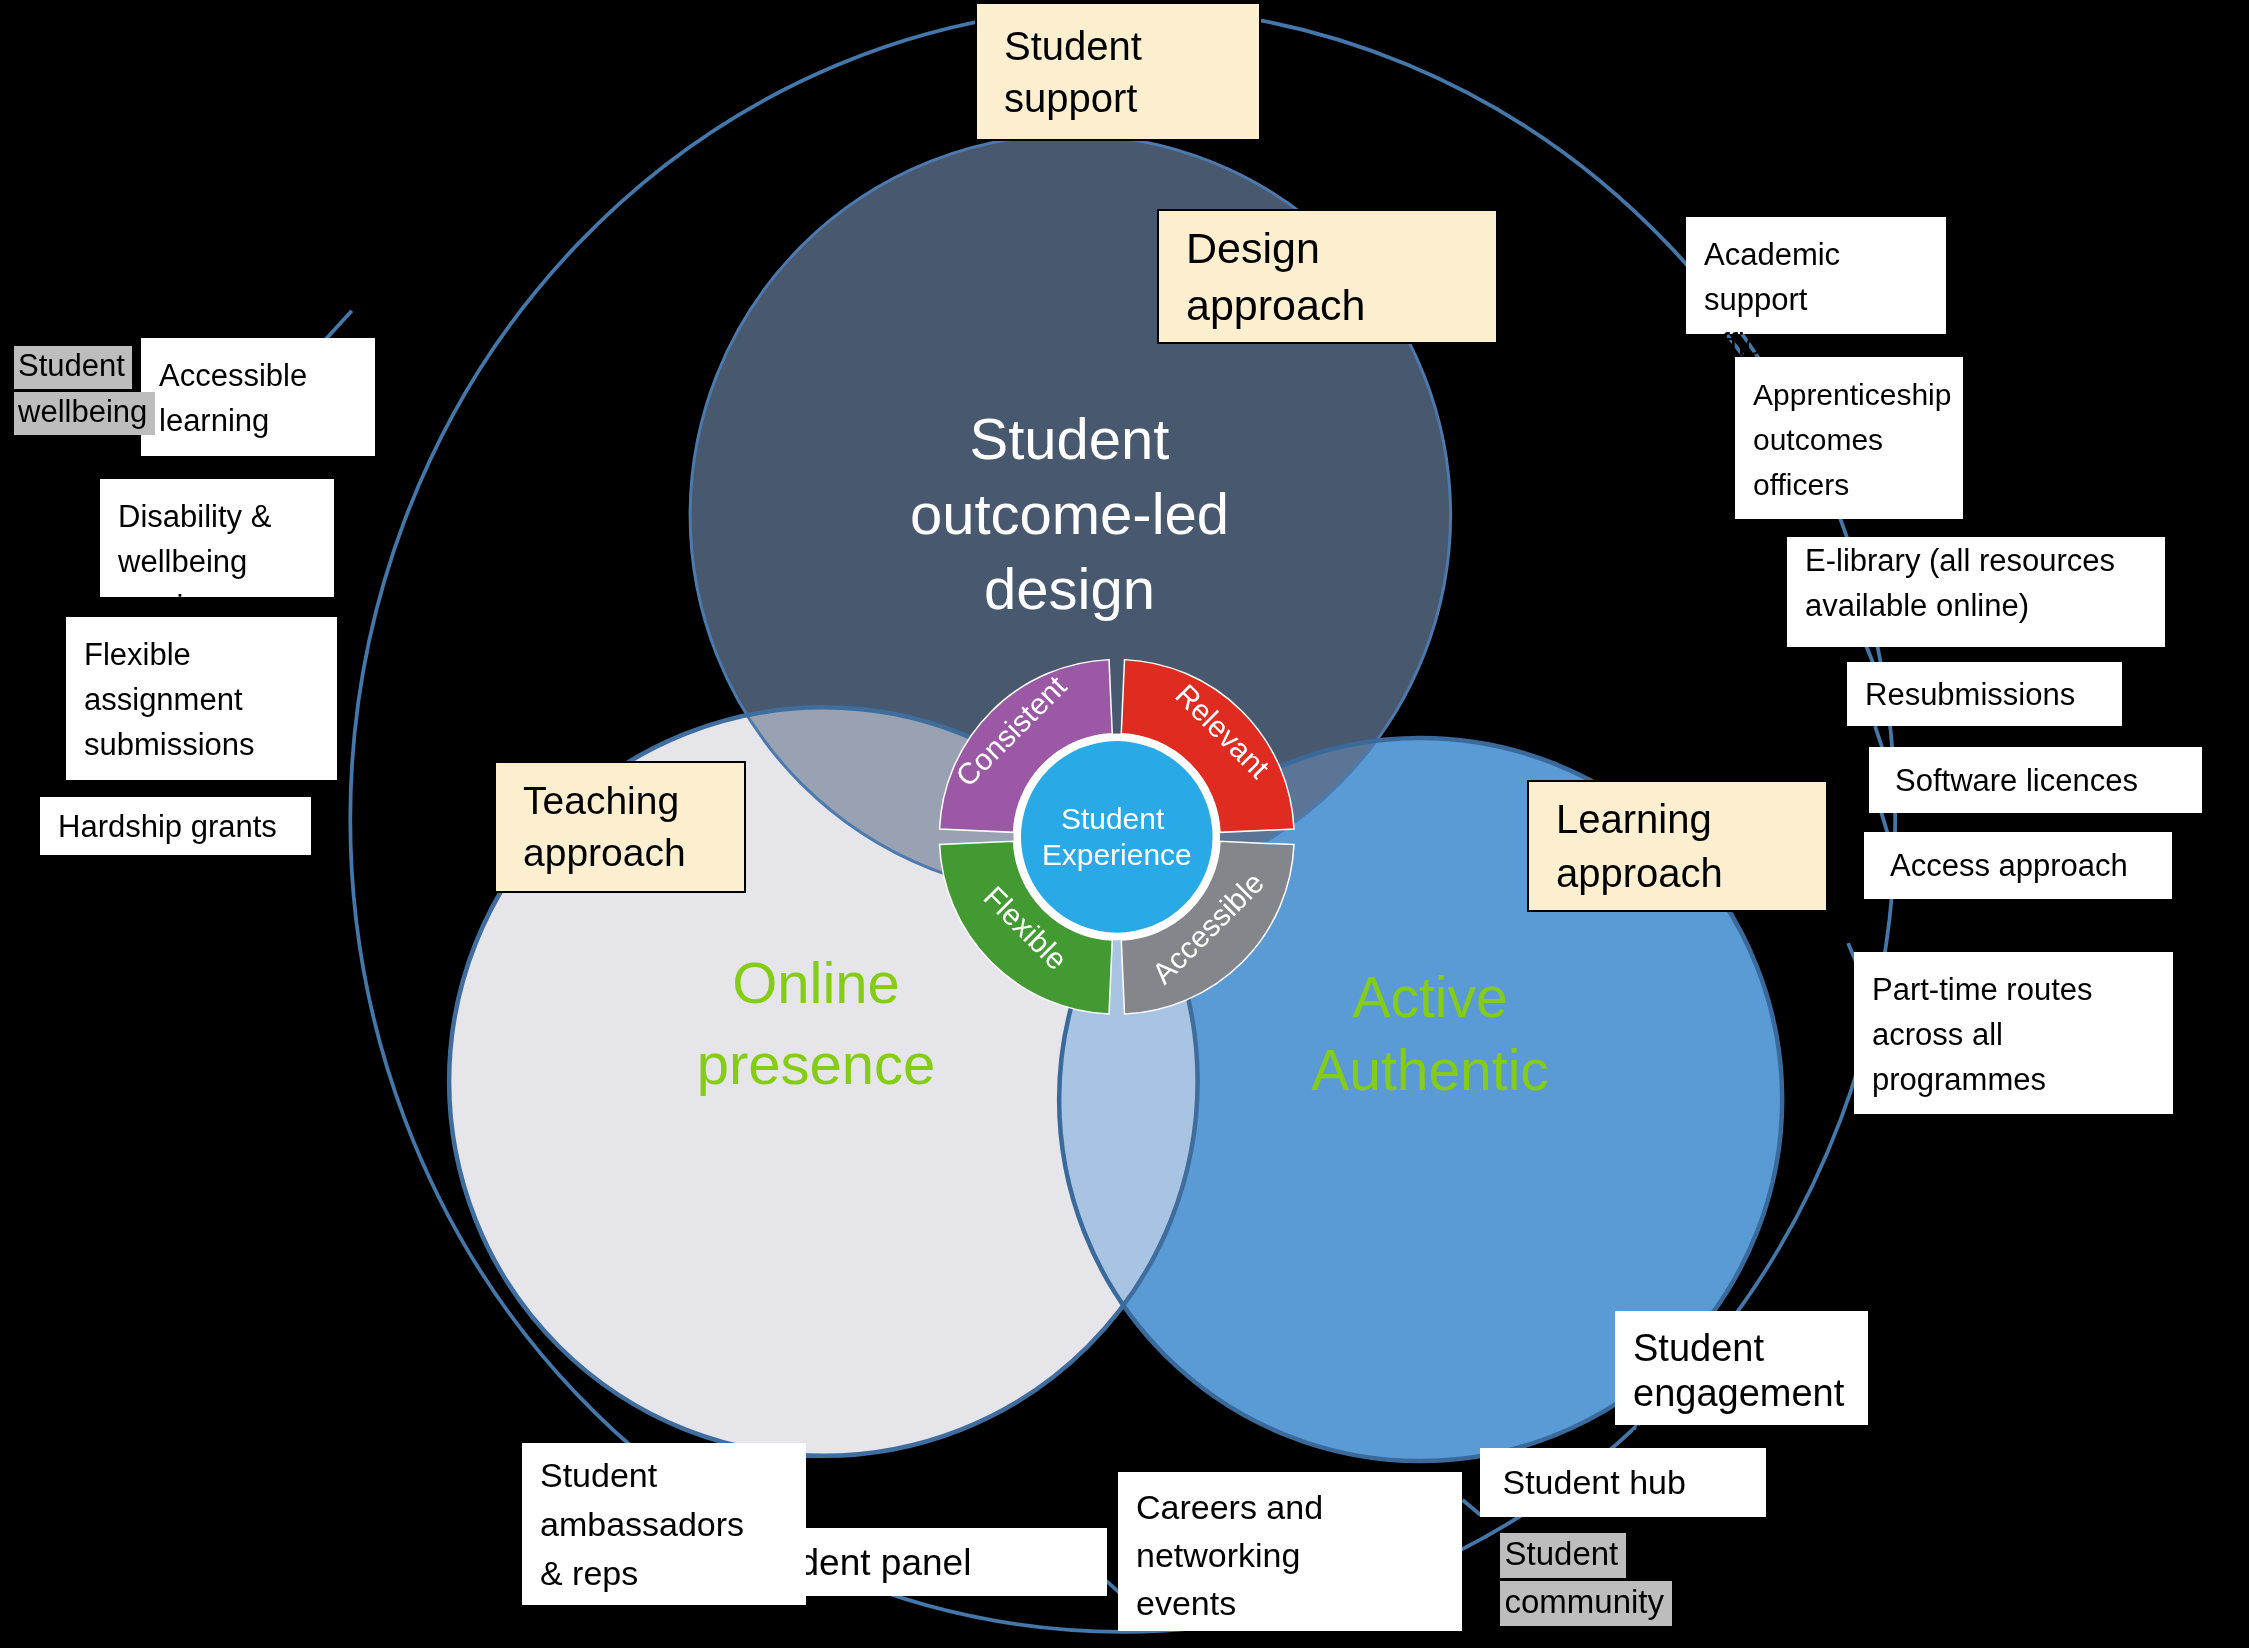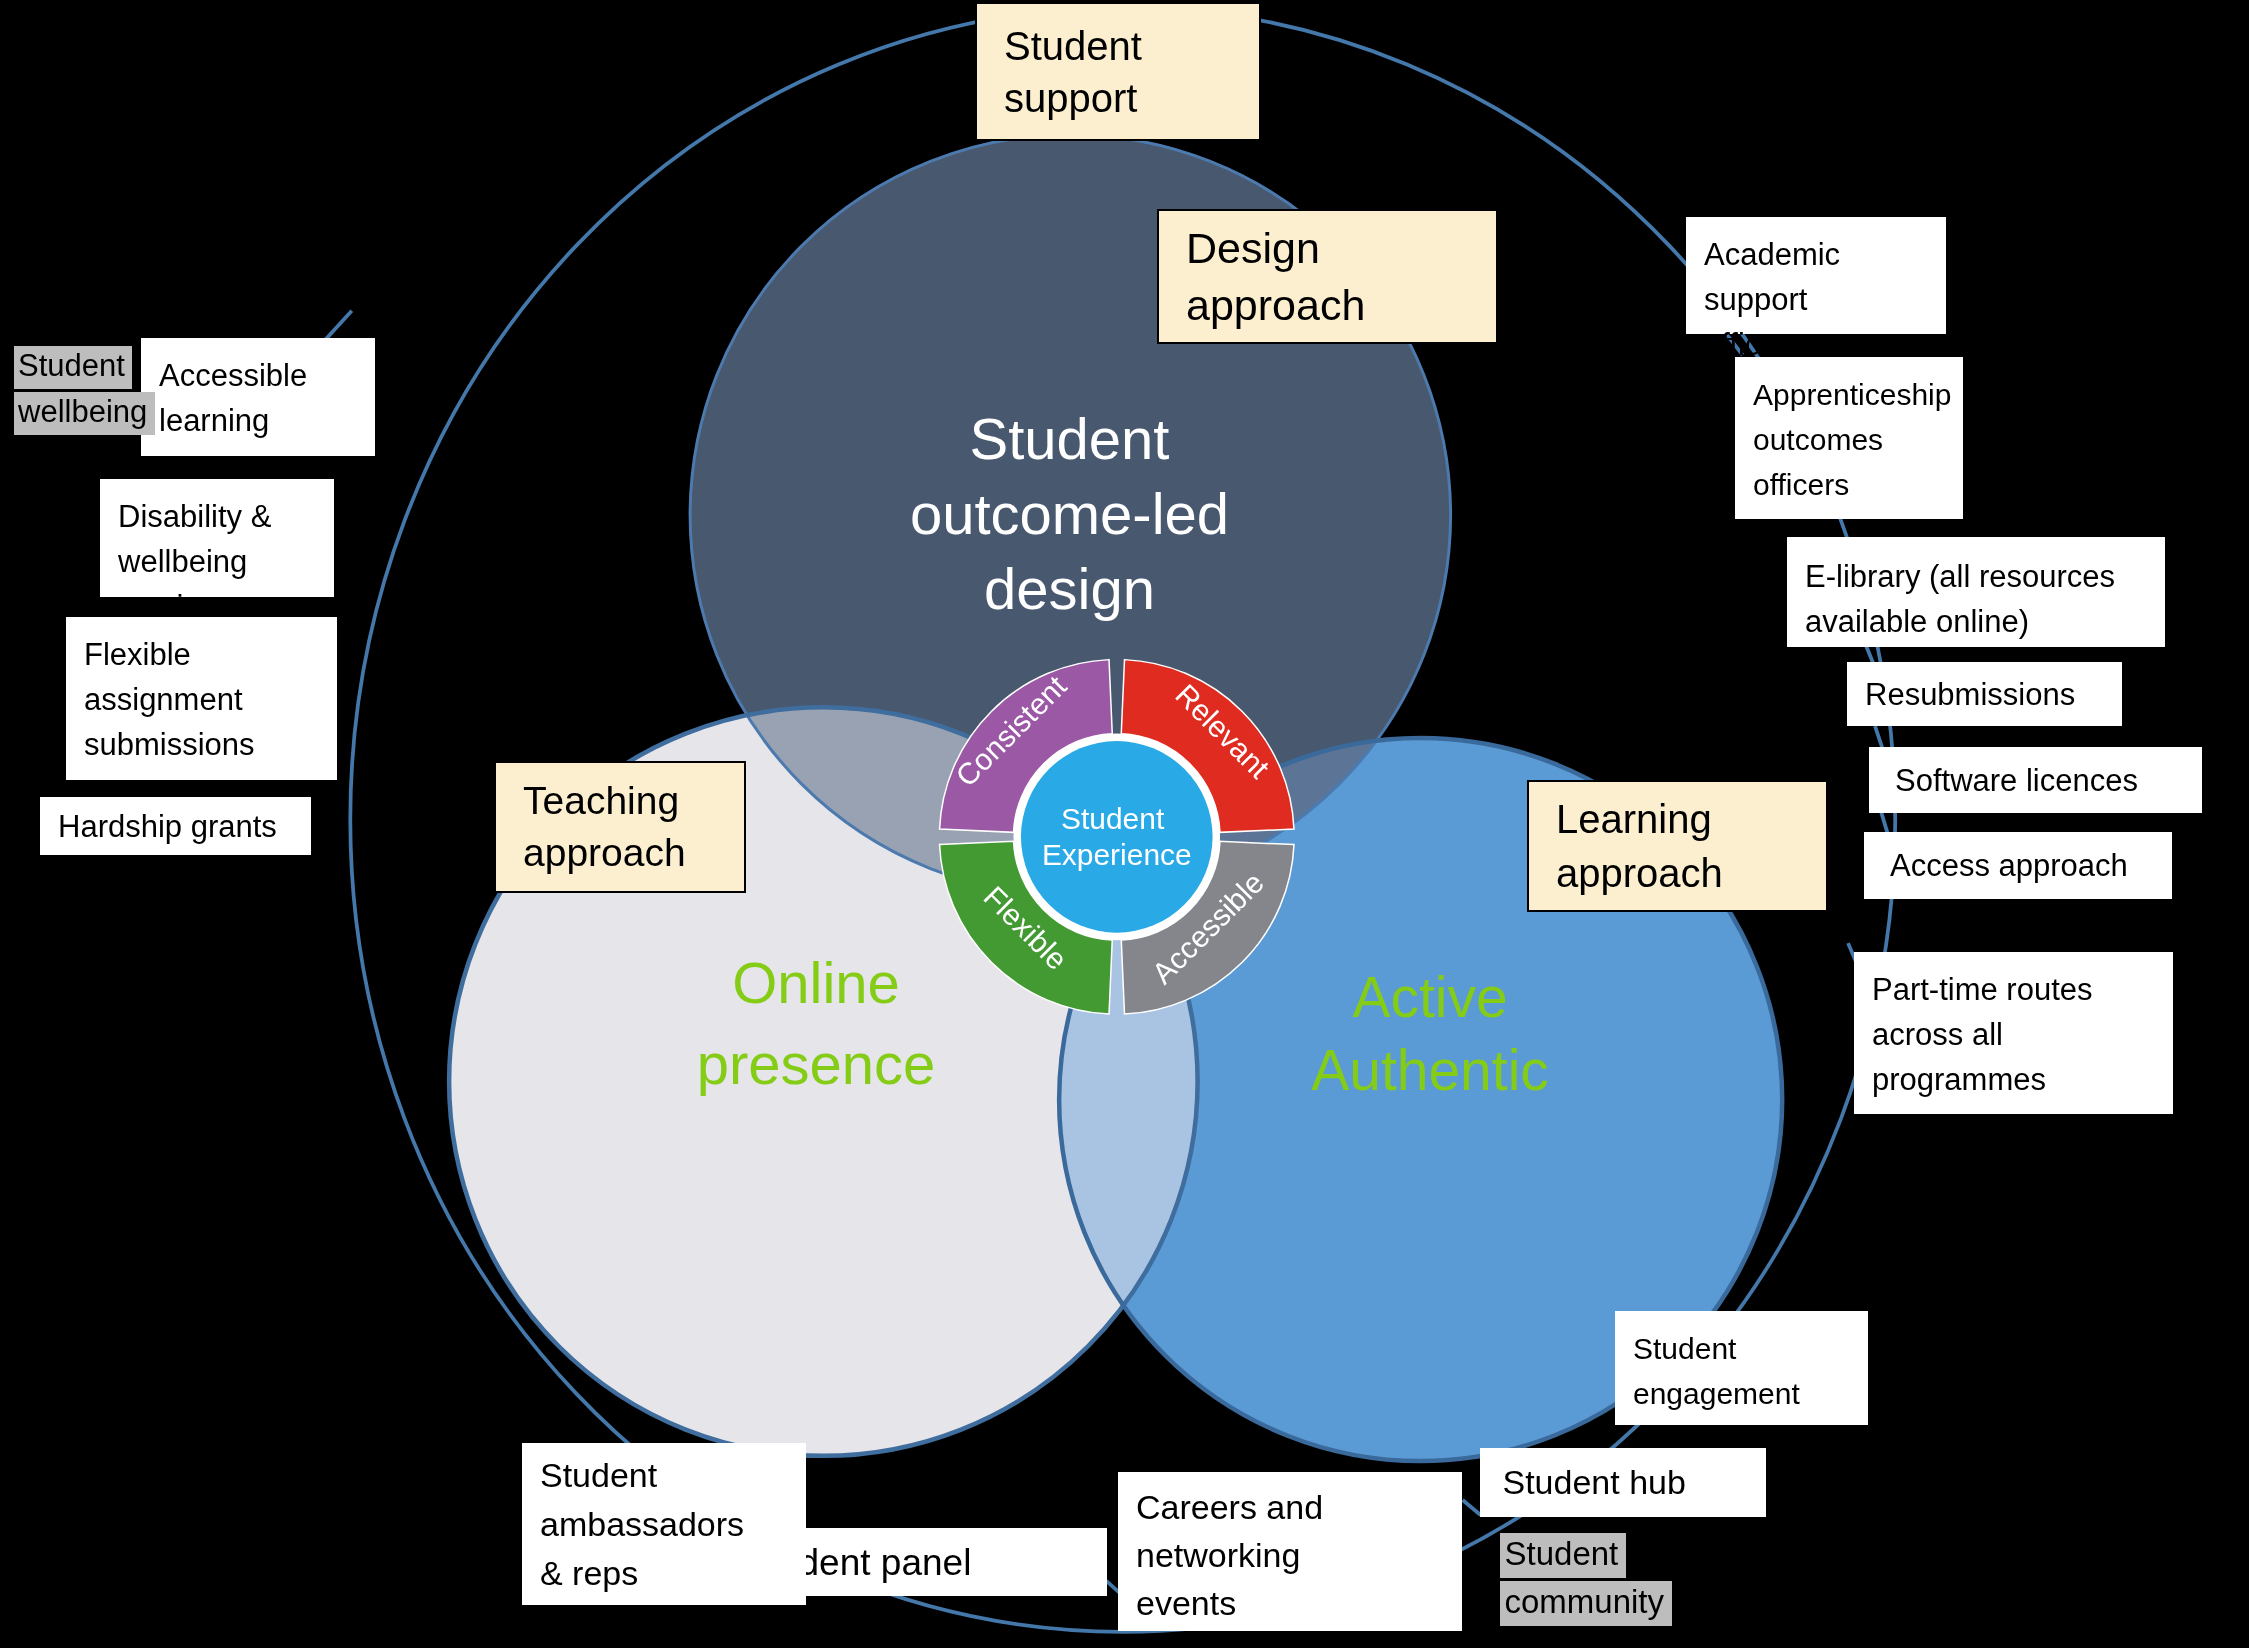--- a/index.html
+++ b/index.html
@@ -115,30 +115,30 @@
   <div class="lbl" style="left:66px;top:617px;width:271px;height:163px;">Flexible
 assignment
 submissions</div>
   <div class="lbl flex" style="left:40px;top:797px;width:271px;height:58px;">Hardship grants</div>
 
   <div class="lbl" style="left:1686px;top:217px;width:260px;height:117px;">Academic support
 officers</div>
   <div class="lbl" style="left:1735px;top:357px;width:228px;height:162px;font-size:30px;">Apprenticeship
 outcomes
 officers</div>
-  <div class="lbl" style="left:1787px;top:537px;width:378px;height:110px;padding-top:17px;">E-library (all resources
+  <div class="lbl" style="left:1787px;top:537px;width:378px;height:110px;padding-top:1px;">E-library (all resources
 available online)</div>
   <div class="lbl flex" style="left:1847px;top:662px;width:275px;height:64px;">Resubmissions</div>
   <div class="lbl flex" style="left:1869px;top:747px;width:333px;height:66px;padding-left:26px;">Software licences</div>
   <div class="lbl flex" style="left:1864px;top:832px;width:308px;height:67px;padding-left:26px;">Access approach</div>
   <div class="lbl" style="left:1854px;top:952px;width:319px;height:162px;">Part-time routes
 across all
 programmes</div>
 
-  <div class="lbl" style="left:1615px;top:1311px;width:253px;height:114px;font-size:30px;">Student engagement
+  <div class="lbl" style="left:1615px;top:1311px;width:253px;height:114px;font-size:38px;">Student engagement
 team</div>
   <div class="lbl flex" style="left:1480px;top:1448px;width:286px;height:69px;font-size:34px;padding-left:22.5px;">Student hub</div>
   <div class="lbl" style="left:1118px;top:1472px;width:344px;height:159px;font-size:34px;line-height:48px;padding-top:10.5px;">Careers and
 networking
 events</div>
   <div class="lbl flex" style="left:725px;top:1528px;width:382px;height:68px;font-size:37px;">Student panel</div>
   <div class="lbl" style="left:522px;top:1443px;width:284px;height:162px;font-size:34px;line-height:49px;padding-top:7.5px;">Student
 ambassadors
 &amp; reps</div>
 

